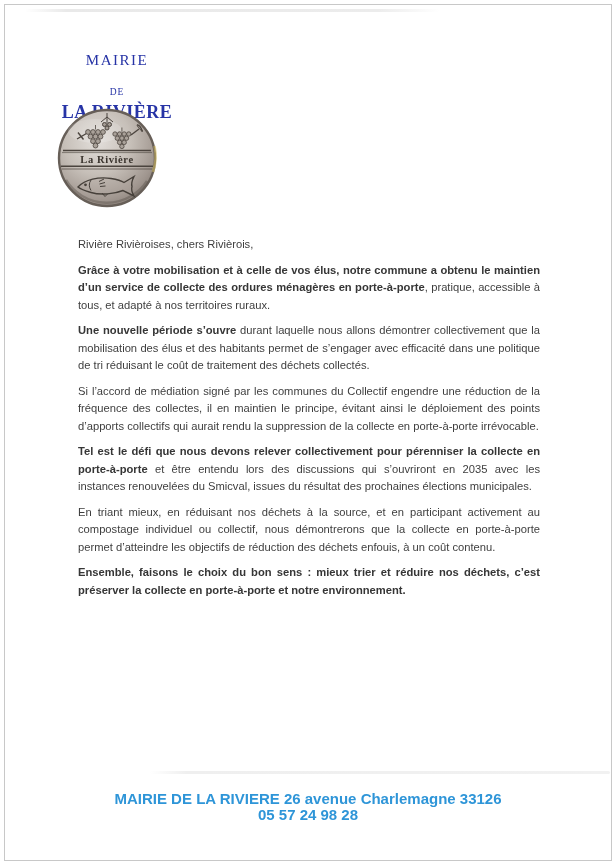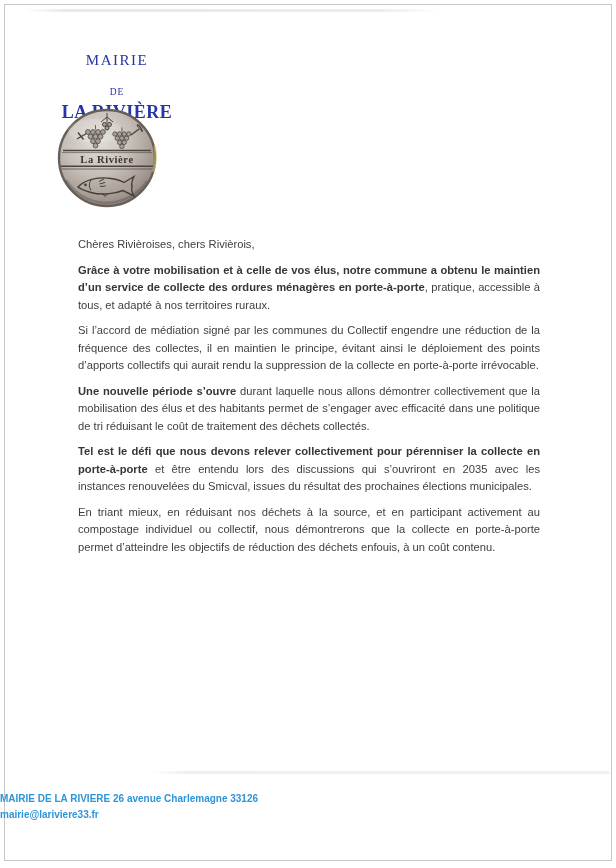--- a/index.html
+++ b/index.html
@@ -28,22 +28,22 @@
 
   
   .body { position: absolute; left: 78px; top: 236px; width: 462px;
           font-size: 11.2px; line-height: 17.5px; color: #3e3e3e; text-align: justify; }
   .body p { margin: 0 0 8px 0; }
   .body .b { font-weight: bold; color: #363636; }
   .salutation { text-align: left; }
   .signature { text-align: right; margin-top: 34px !important; color: #4a4a4a; }
 
   
-  .footer { position: absolute; left: 0; top: 791px; width: 616px; text-align: left;
-            color: #2e95d8; font-weight: bold; font-size: 10px; line-height: 15.5px; }
+  .footer { position: absolute; left: 0; top: 791px; width: 616px; text-align: center;
+            color: #2e95d8; font-weight: bold; font-size: 15px; line-height: 15.5px; }
   .footer a { color: #2e95d8; text-decoration: none; }
 </style>
 </head>
 <body>
 
 <div class="page-border"></div>
 <div class="streak streak-top"></div>
 <div class="streak streak-foot"></div>
 
 <header>
@@ -128,32 +128,33 @@
         <circle cx="30.5" cy="76.8" r="1.4" fill="#46403a"></circle>
         <path d="M36,72 q-3.4,5 0,10.5" fill="none" stroke="#46403a" stroke-width="1"></path>
         <path d="M44,73.5 l5,-2.5 M44.5,76 l5.5,-1.5 M45,78.5 l5.5,-0.5" stroke="#46403a" stroke-width="1" fill="none"></path>
         <path d="M47,85 l3,3.5 3,-3" fill="none" stroke="#46403a" stroke-width="1"></path>
       </g>
     </svg>
   </div>
 </header>
 
 <main class="body">
-  <p class="salutation">Chères Rivièroises, chers Rivièrois,</p>
+  <p class="salutation">Rivière Rivièroises, chers Rivièrois,</p>
 
   <p><span class="b">Grâce à votre mobilisation et à celle de vos élus, notre commune a obtenu le maintien d’un service de collecte des ordures ménagères en porte-à-porte</span><span>, pratique, accessible à tous, et adapté à nos territoires ruraux.</span></p>
 
+  <p><span class="b">Une nouvelle période s’ouvre</span><span> durant laquelle nous allons démontrer collectivement que la mobilisation des élus et des habitants permet de s’engager avec efficacité dans une politique de tri réduisant le coût de traitement des déchets collectés.</span></p>
+
   <p><span class="b"></span><span>Si l’accord de médiation signé par les communes du Collectif engendre une réduction de la fréquence des collectes, il en maintien le principe, évitant ainsi le déploiement des points d’apports collectifs qui aurait rendu la suppression de la collecte en porte-à-porte irrévocable.</span></p>
-
-  <p><span class="b">Une nouvelle période s’ouvre</span><span> durant laquelle nous allons démontrer collectivement que la mobilisation des élus et des habitants permet de s’engager avec efficacité dans une politique de tri réduisant le coût de traitement des déchets collectés.</span></p>
 
   <p><span class="b">Tel est le défi que nous devons relever collectivement pour pérenniser la collecte en porte-à-porte</span><span> et être entendu lors des discussions qui s’ouvriront en 2035 avec les instances renouvelées du Smicval, issues du résultat des prochaines élections municipales.</span></p>
 
   <p><span class="b"></span><span>En triant mieux, en réduisant nos déchets à la source, et en participant activement au compostage individuel ou collectif, nous démontrerons que la collecte en porte-à-porte permet d’atteindre les objectifs de réduction des déchets enfouis, à un coût contenu.</span></p>
 
 
+  <p><span class="b">Ensemble, faisons le choix du bon sens : mieux trier et réduire nos déchets, c’est préserver la collecte en porte-à-porte et notre environnement.</span><span></span></p>
 
 </main>
 
 <footer class="footer">
   <div>MAIRIE DE LA RIVIERE 26 avenue Charlemagne 33126</div>
-  <div><a href="#">mairie@lariviere33.fr</a></div>
+  <div>05 57 24 98 28</div>
 </footer>
 
 </body></html>

